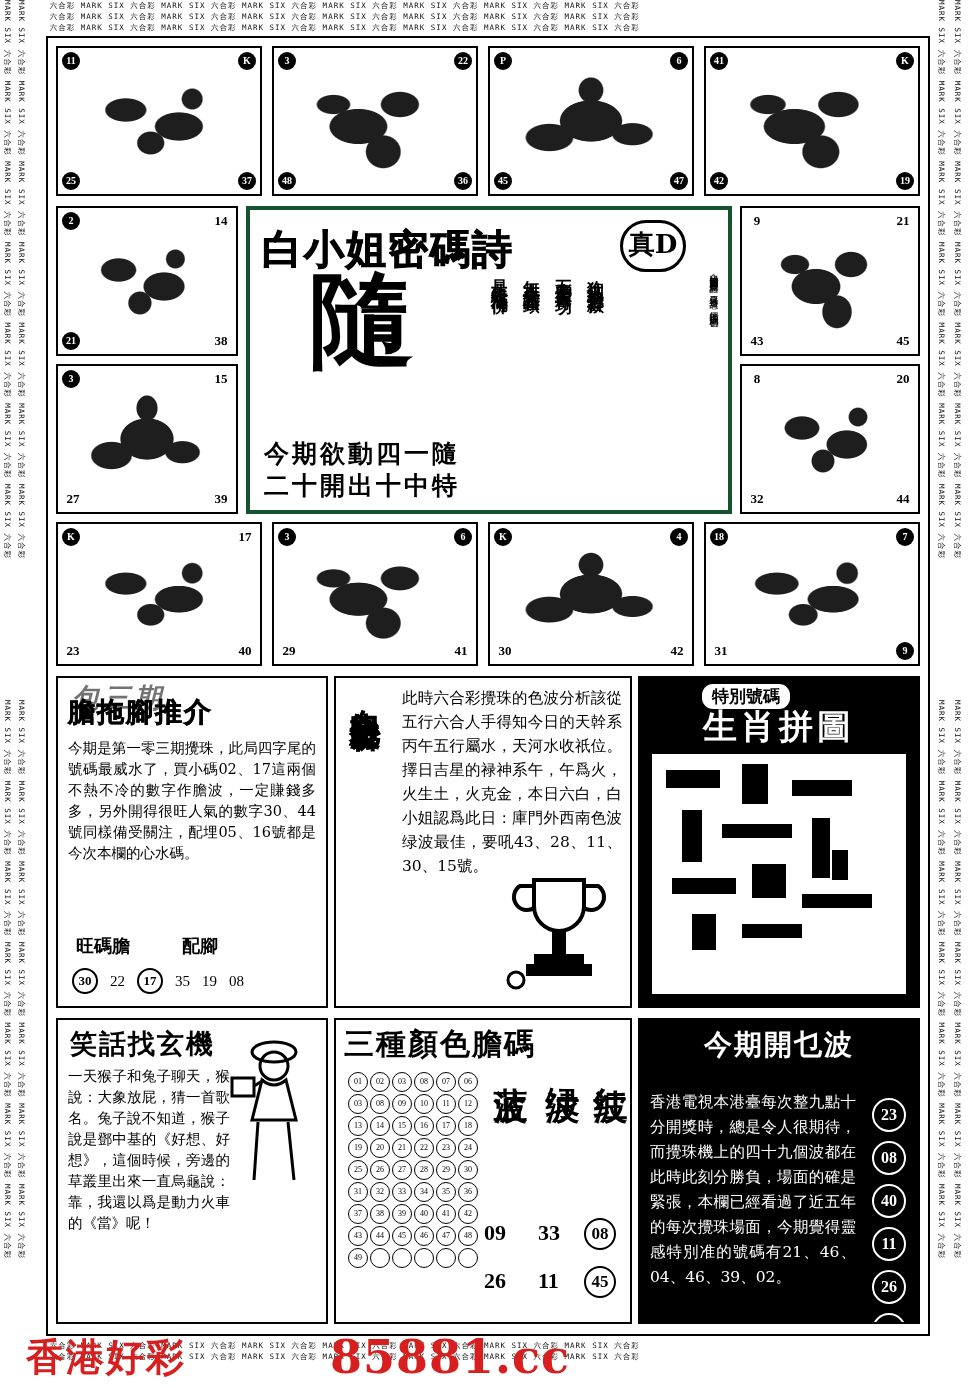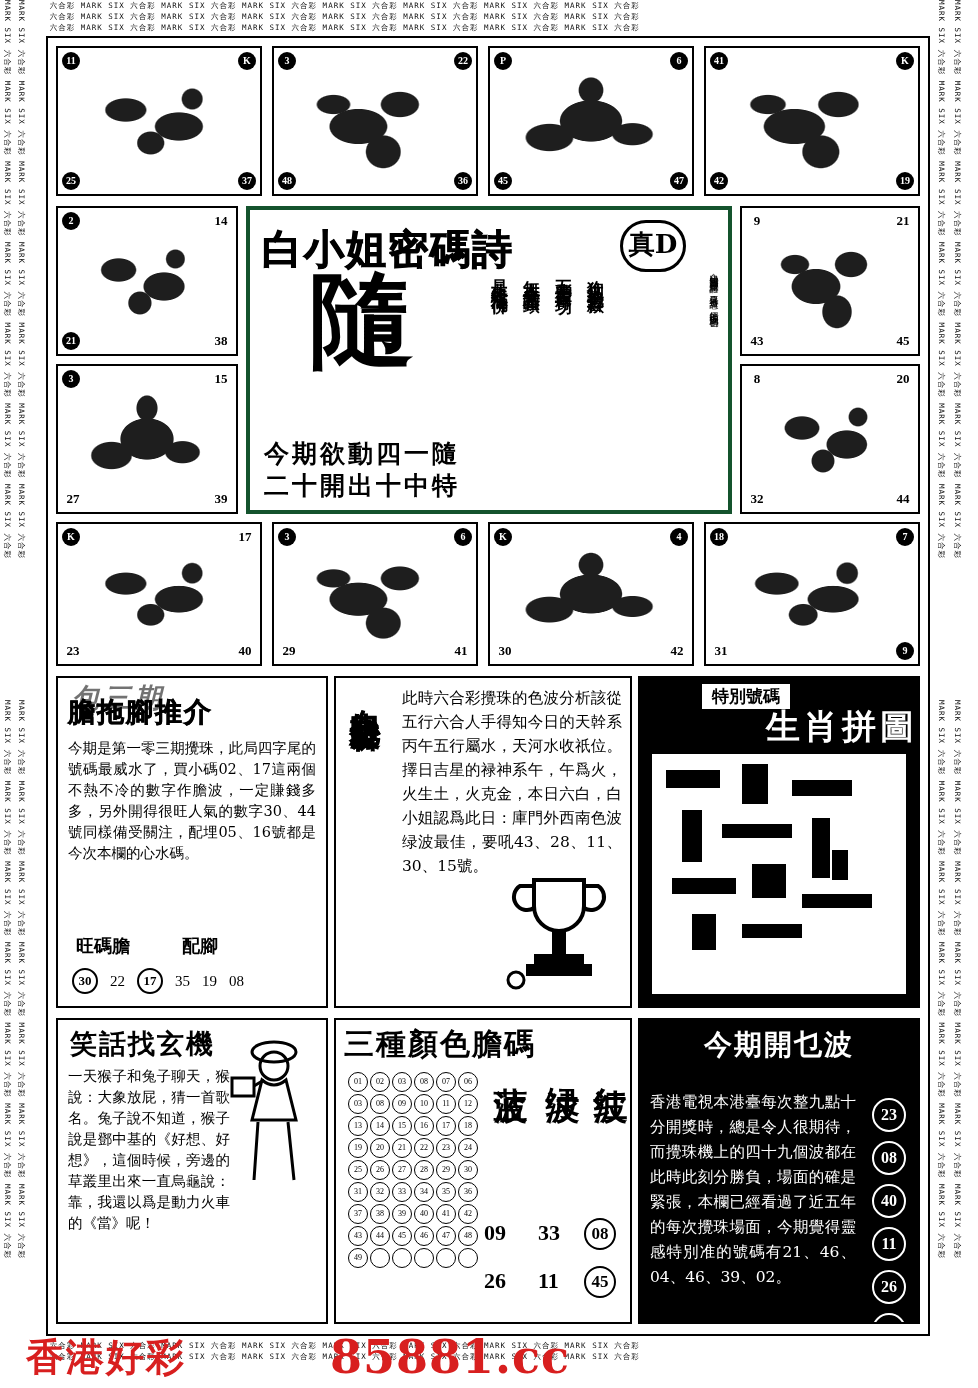--- a/index.html
+++ b/index.html
@@ -446,22 +446,22 @@
       <path d="M30 24 h-14 a12 12 0 0 0 14 22" fill="none" stroke="#000" stroke-width="4"></path>
       <path d="M80 24 h14 a12 12 0 0 1 -14 22" fill="none" stroke="#000" stroke-width="4"></path>
       <rect x="48" y="70" width="14" height="22" fill="#000"></rect>
       <rect x="30" y="92" width="50" height="10" fill="#000"></rect>
       <rect x="22" y="102" width="66" height="12" fill="#000"></rect>
       <circle cx="12" cy="118" r="8" fill="#fff" stroke="#000" stroke-width="3"></circle>
     </svg>
   </div>
 
   <div class="panel inv" style="left:638px; top:676px; width:282px; height:332px;">
-    <div style="position:absolute; left:62px; top:6px; background:#fff; color:#000; font-family:'DejaVu Serif',serif; font-weight:bold; font-size:17px; padding:1px 10px; border-radius:0;">特別號碼</div>
-    <div style="position:absolute; left:0; right:0; top:26px; text-align:right; font-family:'DejaVu Serif',serif; font-weight:bold; font-size:34px; letter-spacing:4px; color:#fff;">生肖拼圖</div>
+    <div style="position:absolute; left:62px; top:6px; background:#fff; color:#000; font-family:'DejaVu Serif',serif; font-weight:bold; font-size:17px; padding:1px 10px; border-radius:11px;">特別號碼</div>
+    <div style="position:absolute; left:0; right:0; top:26px; text-align:center; font-family:'DejaVu Serif',serif; font-weight:bold; font-size:34px; letter-spacing:4px; color:#fff;">生肖拼圖</div>
     <div class="zodiac-art" style="inset:76px 12px 12px 12px; background:#fff;">
       <div style="left:14px; top:16px; width:54px; height:18px;"></div>
       <div style="left:90px; top:10px; width:26px; height:40px;"></div>
       <div style="left:140px; top:26px; width:60px; height:16px;"></div>
       <div style="left:30px; top:56px; width:20px; height:52px;"></div>
       <div style="left:70px; top:70px; width:70px; height:14px;"></div>
       <div style="left:160px; top:64px; width:18px; height:60px;"></div>
       <div style="left:20px; top:124px; width:64px; height:16px;"></div>
       <div style="left:100px; top:110px; width:34px; height:34px;"></div>
       <div style="left:150px; top:140px; width:70px; height:14px;"></div>

